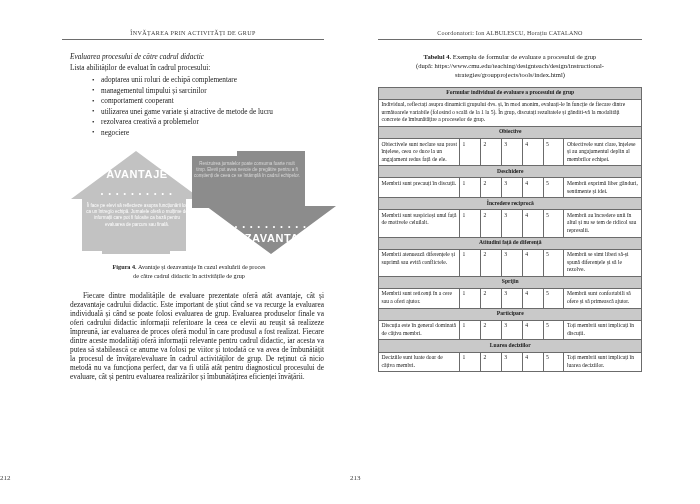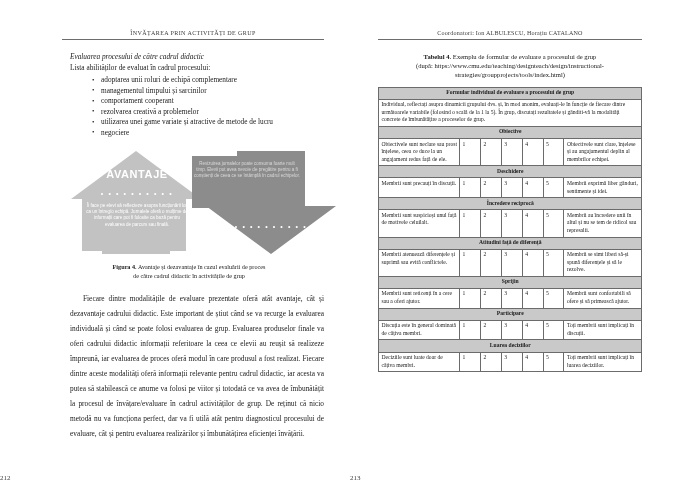--- a/index.html
+++ b/index.html
@@ -113,21 +113,21 @@
   .fig-caption {
     text-align: center;
     font-size: 6.2px;
     line-height: 9.5px;
     margin: 8px 14px 0 6px;
   }
   .fig-caption b { font-weight: bold; }
 
   p.body {
     font-size: 7.35px;
-    line-height: 15px;
+    line-height: 9px;
     text-align: justify;
     margin: 10px 0 0 8px;
     text-indent: 13px;
     hyphens: auto;
   }
 
   .folio {
     position: absolute;
     bottom: 22px;
     font-size: 7px;
@@ -195,22 +195,22 @@
     <div class="running-head">ÎNVĂȚAREA PRIN ACTIVITĂȚI DE GRUP</div>
 
     <div class="it-line">Evaluarea procesului de către cadrul didactic</div>
 
     <div class="lead-line">Lista abilităților de evaluat în cadrul procesului:</div>
 
     <ul class="abilities">
       <li>adoptarea unii roluri de echipă complementare</li>
       <li>managementul timpului și sarcinilor</li>
       <li>comportament cooperant</li>
+      <li>utilizarea unei game variate și atractive de metode de lucru</li>
       <li>rezolvarea creativă a problemelor</li>
-      <li>utilizarea unei game variate și atractive de metode de lucru</li>
       <li>negociere</li>
     </ul>
 
     <div class="figure-wrap">
       <svg viewBox="0 0 290 105" width="290" height="105">
 
         <polygon points="78,2 143,50 112,50 112,105 44,105 44,50 13,50" fill="#c2c2c2"></polygon>
 
         <polygon points="213,105 278,57 247,57 247,2 179,2 179,57 148,57" fill="#8c8c8c"></polygon>
 
@@ -218,20 +218,21 @@
 
         <rect x="24" y="50" width="104" height="52" fill="#c2c2c2"></rect>
       </svg>
 
       <div class="arrow-label lbl-av">AVANTAJE</div>
       <div class="dotline dot-av">• • • • • • • • • •</div>
       <div class="arrow-body body-av">Îi face pe elevi să reflecteze asupra funcționării lor ca un întreg/o echipă. Jurnalele oferă o mulțime de informații care pot fi folosite ca bază pentru evaluarea de parcurs sau finală.</div>
 
       <div class="arrow-body body-dz">Revizuirea jurnalelor poate consuma foarte mult timp. Elevii pot avea nevoie de pregătire pentru a fi conștienți de ceea ce se întâmplă în cadrul echipelor.</div>
       <div class="dotline dot-dz">• • • • • • • • • •</div>
+      <div class="arrow-label lbl-dz">DEZAVANTAJE</div>
     </div>
 
     <div class="fig-caption">
       <b>Figura 4.</b>
       <span>Avantaje și dezavantaje în cazul evaluării de proces</span><br>
       <span>de către cadrul didactic în activitățile de grup</span>
     </div>
 
     <p class="body">Fiecare dintre modalitățile de evaluare prezentate oferă atât avantaje, cât și dezavantaje cadrului didactic. Este important de știut când se va recurge la evaluarea individuală și când se poate folosi evaluarea de grup. Evaluarea produselor finale va oferi cadrului didactic informații referitoare la ceea ce elevii au reușit să realizeze împreună, iar evaluarea de proces oferă modul în care produsul a fost realizat. Fiecare dintre aceste modalități oferă informații relevante pentru cadrul didactic, iar acesta va putea să stabilească ce anume va folosi pe viitor și totodată ce va avea de îmbunătățit la procesul de învățare/evaluare în cadrul activităților de grup. De reținut că nicio metodă nu va funcționa perfect, dar va fi utilă atât pentru diagnosticul procesului de evaluare, cât și pentru evaluarea realizărilor și îmbunătățirea eficienței învățării.</p>
 

